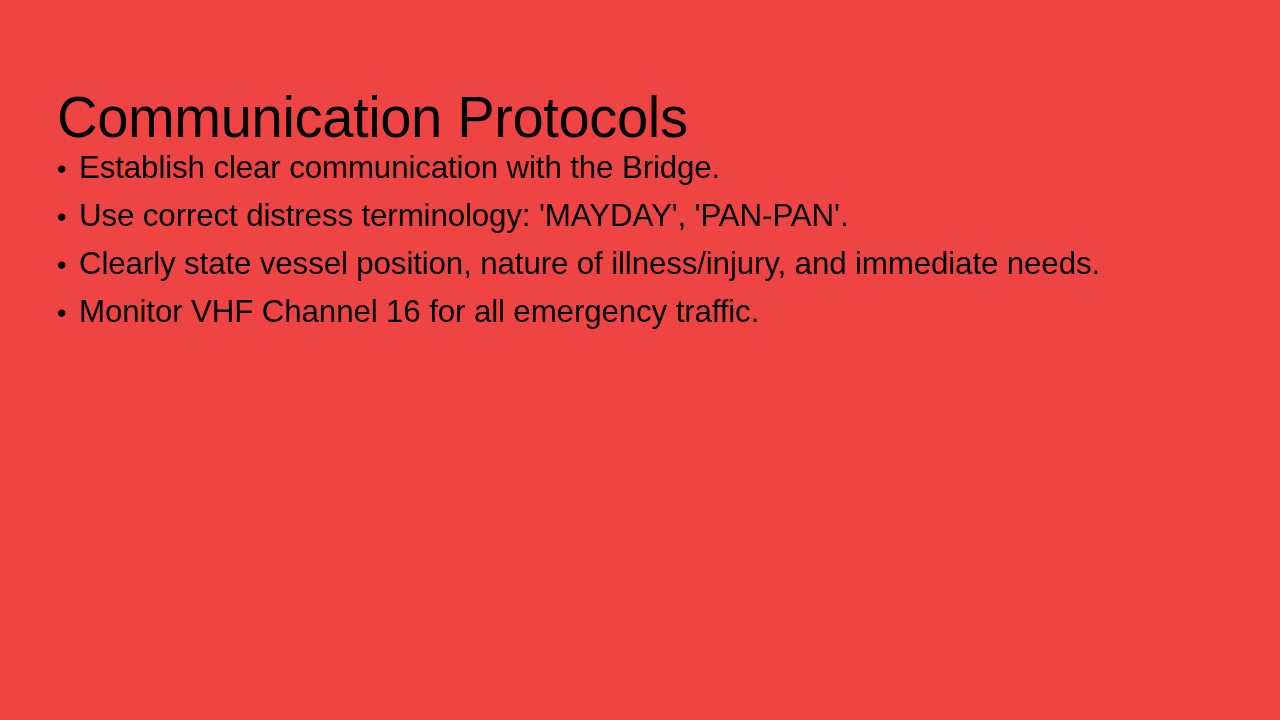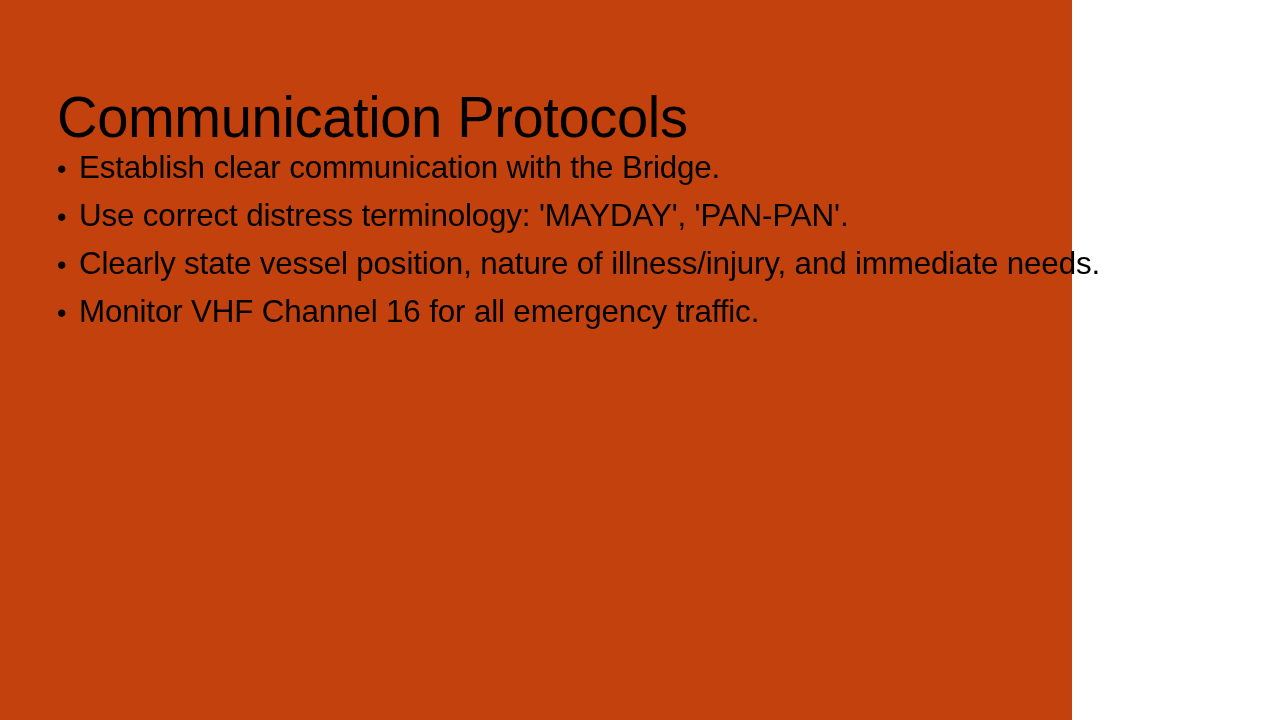--- a/index.html
+++ b/index.html
@@ -11,23 +11,23 @@
     width: 1280px;
     height: 720px;
     background: #ffffff;
     font-family: "Liberation Sans", "DejaVu Sans", sans-serif;
     color: #000000;
     overflow: hidden;
   }
 
   .slide {
     position: relative;
-    width: 1072px;
+    width: 1280px;
     height: 720px;
-    background: #c2410c;
+    background: #ef4444;
     box-sizing: border-box;
   }
 
   
   .slide-title {
     position: absolute;
     left: 57px;
     top: 48px;
     width: 1170px;
     font-size: 57px;

